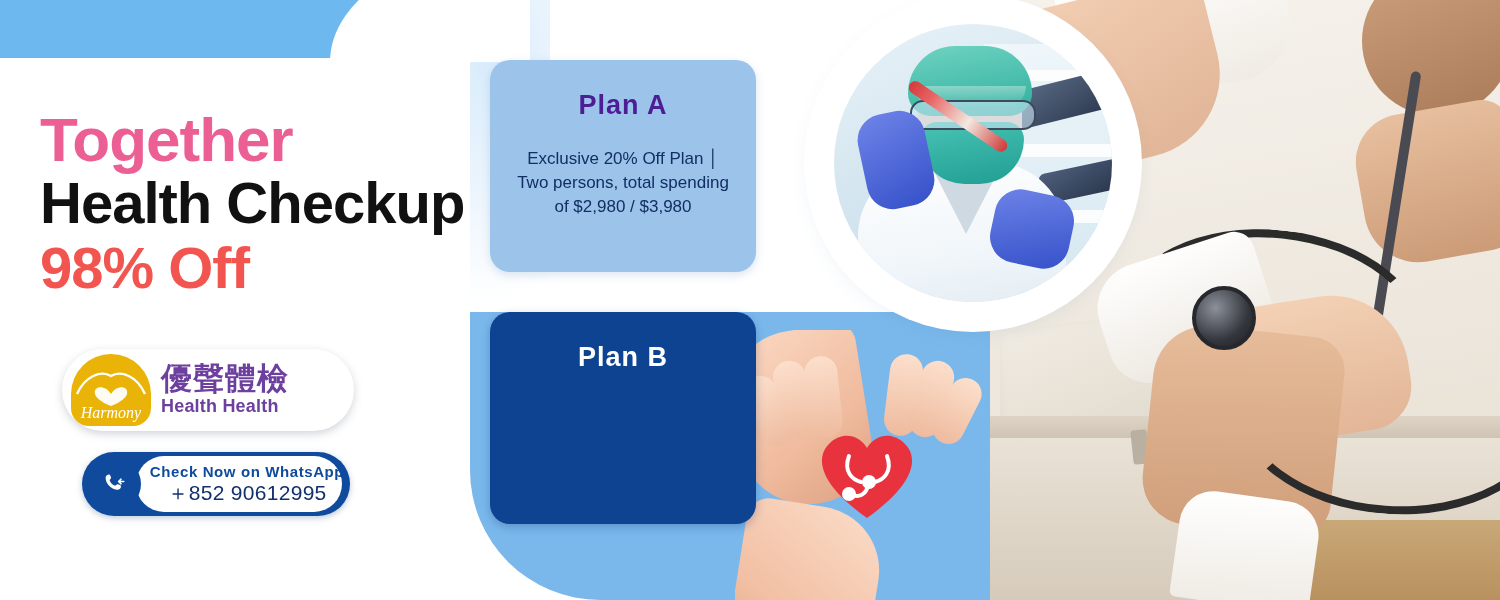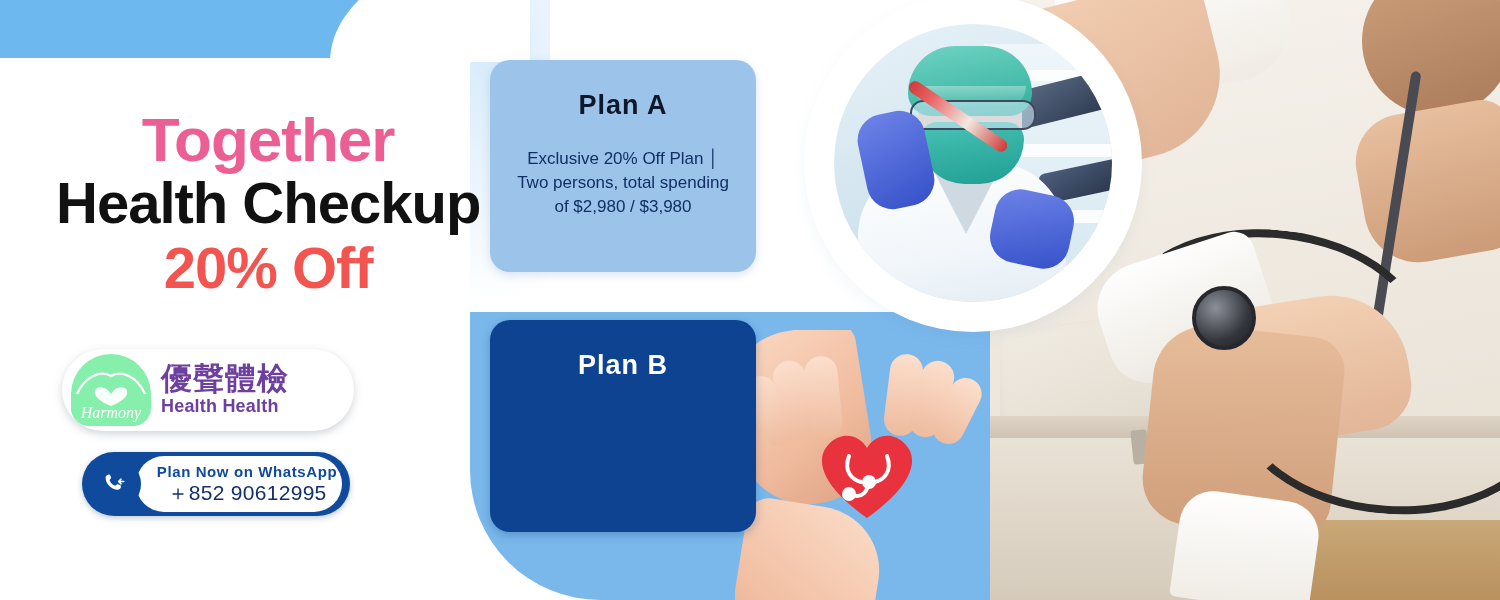--- a/index.html
+++ b/index.html
@@ -147,34 +147,34 @@
     border-radius:50%;}
   .st1{left:130px;top:230px;width:290px;height:180px;transform:rotate(6deg);}
   .st2{left:244px;top:308px;width:300px;height:190px;transform:rotate(184deg);}
   .steth-y{position:absolute;left:402px;top:70px;width:10px;height:250px;background:#4a4a52;
     border-radius:6px;transform:rotate(9deg);}
   .steth-head{position:absolute;left:202px;top:286px;width:56px;height:56px;border-radius:50%;
     background:radial-gradient(circle at 35% 32%,#8c9099,#33363c 62%,#1d1f23 100%);
     border:4px solid #26282d;}
 
   
-  .headline{position:absolute;left:56px;top:108px;z-index:6;text-align:center;}
+  .headline{position:absolute;left:40px;top:108px;z-index:6;}
   .h-line1{font-size:62px;font-weight:bold;color:#ec5f94;line-height:1.02;letter-spacing:-1px;}
   .h-line2{font-size:58px;font-weight:bold;color:#111111;line-height:1.12;letter-spacing:-1px;}
   .h-line3{font-size:58px;font-weight:bold;color:#f2554f;line-height:1.10;letter-spacing:-1px;}
 
   .logo-pill{
     position:absolute;left:62px;top:349px;width:292px;height:82px;z-index:6;
     background:#ffffff;border-radius:41px;
     box-shadow:0 3px 9px rgba(80,90,110,.26);
     display:flex;align-items:center;
   }
   .logo-mark{
     position:relative;width:80px;height:72px;margin-left:9px;flex:0 0 auto;
-    background:#86efac;border-radius:40px 40px 18px 18px;overflow:hidden;
+    background:#eab308;border-radius:40px 40px 18px 18px;overflow:hidden;
   }
   .logo-mark svg{position:absolute;left:0;top:0;}
   .logo-text{margin-left:10px;}
   .logo-cn{font-size:31px;font-weight:bold;color:#6d3f9e;letter-spacing:1px;line-height:1.04;}
   .logo-en{font-size:18px;font-weight:bold;color:#6d3f9e;letter-spacing:.2px;line-height:1.18;}
 
   .wa-btn{
     position:absolute;left:82px;top:452px;width:268px;height:64px;z-index:6;
     background:#0f4a9c;border-radius:32px;display:flex;align-items:center;
     box-shadow:0 2px 6px rgba(20,60,120,.28);
@@ -193,24 +193,23 @@
 
   
   .plan{position:absolute;z-index:7;border-radius:20px;text-align:center;}
   .plan-a{
     left:490px;top:60px;width:266px;height:212px;background:#9cc4ea;
     box-shadow:0 3px 10px rgba(70,120,180,.20);
   }
   .plan-b{
     left:490px;top:312px;width:266px;height:212px;background:#0d4391;
     box-shadow:0 3px 10px rgba(15,50,110,.28);
-    margin-top:8px;
   }
   .plan-title{font-size:27px;font-weight:bold;letter-spacing:1px;}
-  .plan-a .plan-title{color:#0f172a;margin-top:30px;}
+  .plan-a .plan-title{color:#4c1d95;margin-top:30px;}
   .plan-b .plan-title{color:#ffffff;margin-top:30px;}
   .plan-desc{font-size:17px;line-height:1.42;padding:0 20px;}
   .plan-a .plan-desc{color:#112f63;margin-top:26px;}
   .plan-b .plan-desc{color:#eef5fd;margin-top:26px;}
 </style>
 </head>
 <body>
 
 <div class="banner">
 
@@ -281,21 +280,21 @@
       <div class="glove glove-r"></div>
       <div class="tube"></div>
     </div>
   </div>
 
   <div class="left-white"></div>
 
   <div class="headline">
     <div class="h-line1">Together</div>
     <div class="h-line2">Health Checkup</div>
-    <div class="h-line3">20% Off</div>
+    <div class="h-line3">98% Off</div>
   </div>
 
   <div class="logo-pill">
     <div class="logo-mark">
       <svg width="80" height="72" viewBox="0 0 80 72">
         <path d="M6 40 C14 22 30 16 40 22 C50 16 66 22 74 40" stroke="#ffffff" stroke-width="2.4" fill="none"></path>
         <path d="M40 40 C34 30 22 32 24 40 C26 47 40 52 40 52 C40 52 54 47 56 40 C58 32 46 30 40 40 Z" fill="#ffffff" opacity=".95"></path>
         <text x="40" y="64" font-family="'Liberation Serif', serif" font-size="16" font-style="italic" fill="#ffffff" text-anchor="middle">Harmony</text>
       </svg>
     </div>
@@ -307,21 +306,21 @@
 
   <div class="wa-btn">
     <div class="wa-btn-inner"></div>
     <div class="wa-circle">
       <svg width="28" height="28" viewBox="0 0 28 28">
         <path d="M9.2 4.4c1 0 1.6 2.3 1.9 3.2.2.8-.6 1.3-1.1 1.8-.4.4-.4.9-.1 1.5.9 1.9 2.6 3.6 4.6 4.5.6.3 1.1.2 1.5-.2.5-.5 1-1.3 1.8-1 1 .3 3.2 1 3.2 2 0 2.1-1.5 3.6-3.4 3.6-6 0-12-6-12-12 0-1.9 1.6-3.4 3.6-3.4z" fill="#ffffff"></path>
         <path d="M18.6 11.5h5.2M21 9.2l-2.4 2.3 2.4 2.3" stroke="#ffffff" stroke-width="1.6" fill="none" stroke-linecap="round" stroke-linejoin="round"></path>
       </svg>
     </div>
     <div class="wa-text">
-      <div class="wa-top">Plan Now  on  WhatsApp</div>
+      <div class="wa-top">Check Now  on  WhatsApp</div>
       <div class="wa-num">＋852 90612995</div>
     </div>
   </div>
 
   <div class="plan plan-a">
     <div class="plan-title">Plan  A</div>
     <div class="plan-desc">Exclusive 20% Off Plan │ Two persons, total spending of $2,980 / $3,980</div>
   </div>
 
   <div class="plan plan-b">

